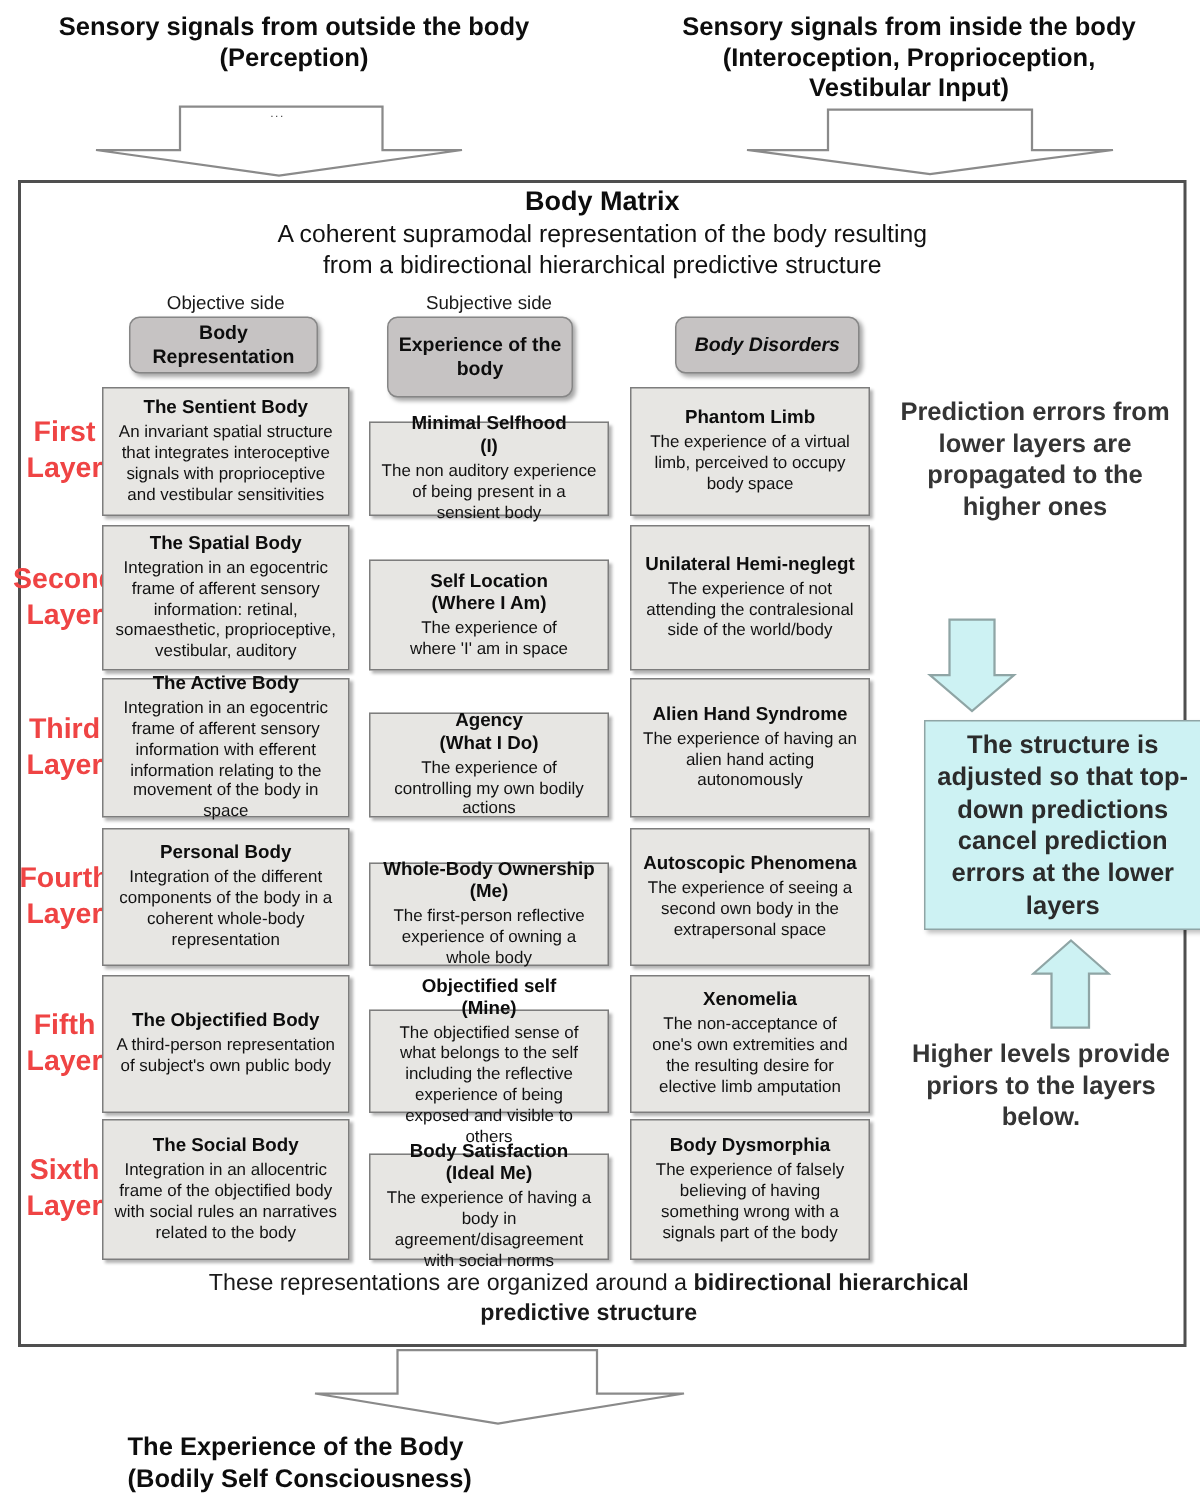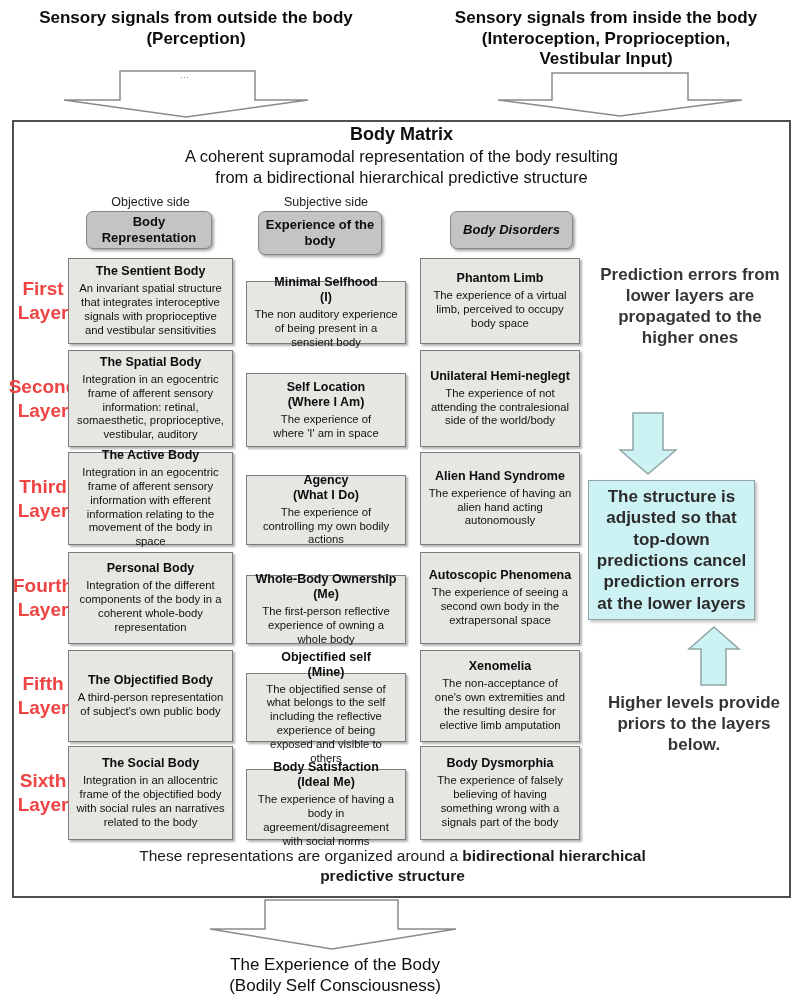--- a/index.html
+++ b/index.html
@@ -26,21 +26,21 @@
   .c2{width:160px;flex:none;margin-left:13px;margin-top:23px;}
   .c3{width:160px;flex:none;margin-left:14px;}
   .cell-title{font-weight:bold;font-size:12.5px;line-height:1.2;margin-bottom:3px;color:#0d0d0d;}
   .cell-desc{font-size:11.3px;line-height:1.22;color:#111;}
   .rp-text{font-weight:bold;font-size:17px;line-height:1.24;text-align:center;color:#353535;}
   .cyanbox{background:#cdf2f3;border:1px solid #8fa5a5;box-shadow:2px 2px 3px rgba(0,0,0,0.25);
            display:flex;align-items:center;justify-content:center;text-align:center;
            font-weight:bold;font-size:17px;line-height:1.26;color:#2b2b2b;padding:8px 6px;box-sizing:border-box;}
   .mfooter{font-size:15.5px;text-align:center;line-height:1.3;color:#1a1a1a;}
   .mfooter b{font-weight:bold;}
-  .btitle{font-weight:normal;font-size:17px;line-height:1.25;text-align:center;color:#0d0d0d;}
+  .btitle{font-weight:bold;font-size:17px;line-height:1.25;text-align:left;color:#0d0d0d;}
   svg{display:block;}
 </style>
 </head>
 <body>
 
 <div class="page">
 
   <div class="abs hdr pre" style="left:10px;top:8px;width:372px;">Sensory signals from outside the body
 (Perception)</div>
   <div class="abs hdr pre" style="left:420px;top:8px;width:372px;">Sensory signals from inside the body
@@ -64,21 +64,21 @@
 
   <div class="abs mtitle" style="left:12px;top:124px;width:779px;">Body Matrix</div>
   <div class="abs msub pre" style="left:12px;top:146px;width:779px;">A coherent supramodal representation of the body resulting
 from a bidirectional hierarchical predictive structure</div>
 
   <div class="abs sidelabel" style="left:68px;top:195px;width:165px;">Objective side</div>
   <div class="abs sidelabel" style="left:246px;top:195px;width:160px;">Subjective side</div>
 
   <div class="abs pill pre" style="left:86px;top:211px;width:126px;height:38px;">Body
 Representation</div>
-  <div class="abs pill pre" style="left:258px;top:211px;width:124px;height:44px;text-align:center;">Experience of the
+  <div class="abs pill pre" style="left:258px;top:211px;width:124px;height:54px;text-align:center;">Experience of the
 body</div>
   <div class="abs pill pre" style="left:450px;top:211px;width:123px;height:38px;font-style:italic;">Body Disorders</div>
 
   <div class="mrow" style="left:18px;top:258px;width:562px;height:86px;">
     <div class="laybl pre">First
 Layer</div>
     <div class="cell c1">
       <div class="cell-title pre">The Sentient Body</div>
       <div class="cell-desc">An invariant spatial structure that integrates interoceptive signals with proprioceptive and vestibular sensitivities</div>
     </div>
@@ -186,21 +186,21 @@
   </div>
 
   <div class="abs rp-text" style="left:600px;top:264px;width:180px;">Prediction errors from lower layers are propagated to the higher ones</div>
 
   <div class="abs" style="left:618px;top:412px;">
     <svg width="60" height="64" viewBox="0 0 60 64">
       <polygon points="15,1 45,1 45,38 58,38 30,62 2,38 15,38" fill="#cdf2f3" stroke="#8fa5a5" stroke-width="1.5"></polygon>
     </svg>
   </div>
 
-  <div class="abs cyanbox" style="left:588px;top:480px;width:167px;height:140px;">The structure is adjusted so that top-down predictions cancel prediction errors at the lower layers</div>
+  <div class="abs cyanbox" style="left:616px;top:480px;width:185px;height:140px;">The structure is adjusted so that top-down predictions cancel prediction errors at the lower layers</div>
 
   <div class="abs" style="left:687px;top:625px;">
     <svg width="54" height="62" viewBox="0 0 54 62">
       <polygon points="27,2 52,24 39,24 39,60 14,60 14,24 2,24" fill="#cdf2f3" stroke="#8fa5a5" stroke-width="1.5"></polygon>
     </svg>
   </div>
 
   <div class="abs rp-text" style="left:600px;top:692px;width:188px;">Higher levels provide priors to the layers below.</div>
 
   <div class="abs mfooter" style="left:120px;top:846px;width:545px;">

